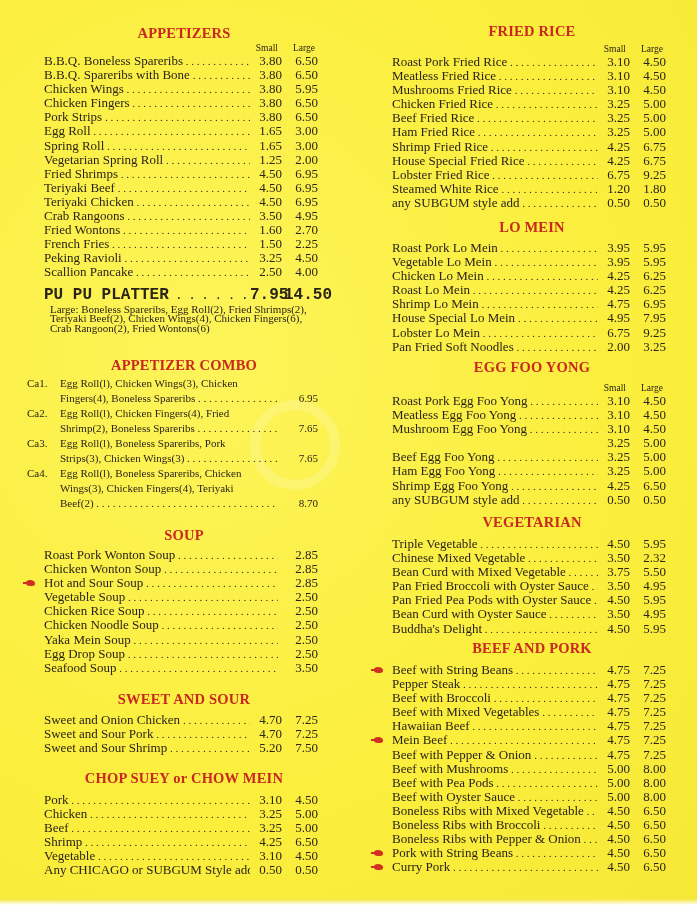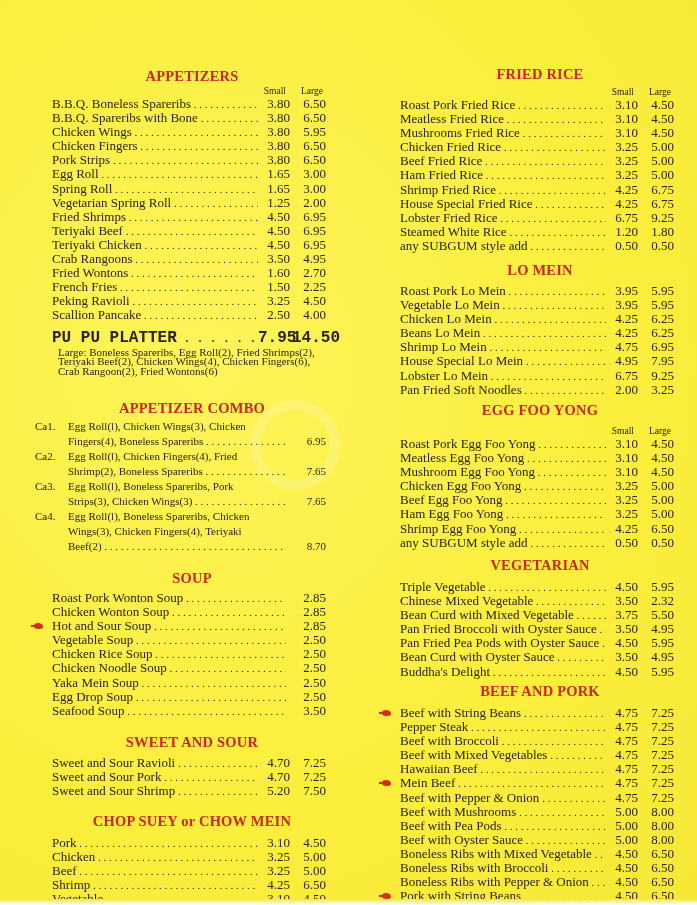--- a/index.html
+++ b/index.html
@@ -11,21 +11,21 @@
       position: relative;
     }
     .page {
       position: absolute; left: 0; top: 0; width: 697px; height: 905px;
       background: radial-gradient(ellipse at 30% 40%, #fdf45a 0%, #fbee3c 60%, #f7e838 100%);
     }
     .col { position: absolute; top: 0; }
     .col-left { left: 40px; width: 278px; }
     .col-right { left: 388px; width: 278px; }
 
-    .section { position: absolute; left: 8px; width: 278px; margin-top: 43px; }
+    .section { position: absolute; left: 0; width: 278px; }
     .sec-title {
       text-align: center;
       color: #c8281e;
       font-weight: bold;
       font-size: 14.5px;
       letter-spacing: 0.2px;
       height: 18px; line-height: 18px;
       padding-left: 10px;
     }
     .size-head {
@@ -291,21 +291,21 @@
             <span class="name">Seafood Soup</span>
             <span class="p2">3.50</span>
           </div>
         </div>
     </div>
 
     <div class="section" style="top:690px">
       <div class="sec-title">SWEET AND SOUR</div>
       <div id="ss-rows" style="margin-top:5px">
           <div class="row">
-            <span class="name">Sweet and Sour Ravioli</span>
+            <span class="name">Sweet and Onion Chicken</span>
             <span class="p1">4.70</span>
             <span class="p2">7.25</span>
           </div>
           <div class="row">
             <span class="name">Sweet and Sour Pork</span>
             <span class="p1">4.70</span>
             <span class="p2">7.25</span>
           </div>
           <div class="row">
             <span class="name">Sweet and Sour Shrimp</span>
@@ -431,21 +431,21 @@
             <span class="name">Vegetable Lo Mein</span>
             <span class="p1">3.95</span>
             <span class="p2">5.95</span>
           </div>
           <div class="row">
             <span class="name">Chicken Lo Mein</span>
             <span class="p1">4.25</span>
             <span class="p2">6.25</span>
           </div>
           <div class="row">
-            <span class="name">Beans Lo Mein</span>
+            <span class="name">Roast Lo Mein</span>
             <span class="p1">4.25</span>
             <span class="p2">6.25</span>
           </div>
           <div class="row">
             <span class="name">Shrimp Lo Mein</span>
             <span class="p1">4.75</span>
             <span class="p2">6.95</span>
           </div>
           <div class="row">
             <span class="name">House Special Lo Mein</span>
@@ -481,21 +481,20 @@
             <span class="name">Meatless Egg Foo Yong</span>
             <span class="p1">3.10</span>
             <span class="p2">4.50</span>
           </div>
           <div class="row">
             <span class="name">Mushroom Egg Foo Yong</span>
             <span class="p1">3.10</span>
             <span class="p2">4.50</span>
           </div>
           <div class="row">
-            <span class="name">Chicken Egg Foo Yong</span>
             <span class="p1">3.25</span>
             <span class="p2">5.00</span>
           </div>
           <div class="row">
             <span class="name">Beef Egg Foo Yong</span>
             <span class="p1">3.25</span>
             <span class="p2">5.00</span>
           </div>
           <div class="row">
             <span class="name">Ham Egg Foo Yong</span>

